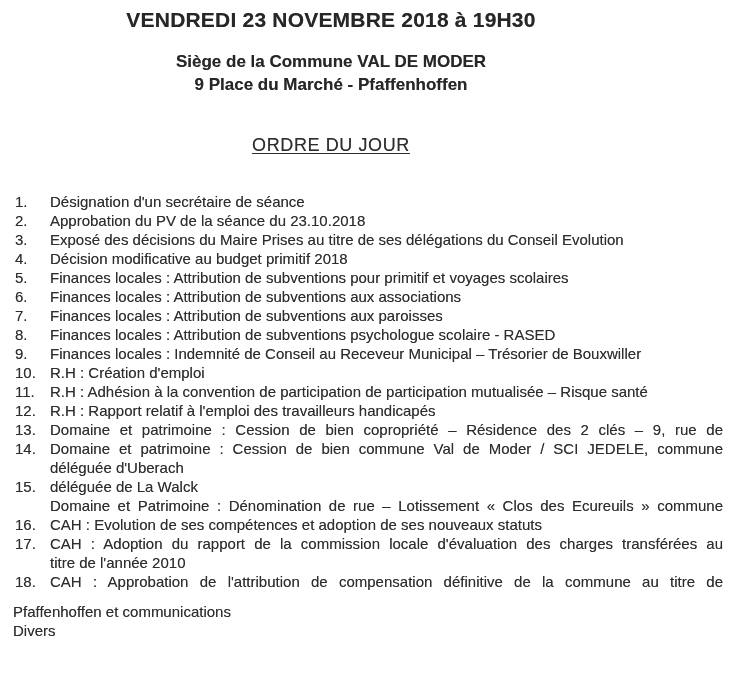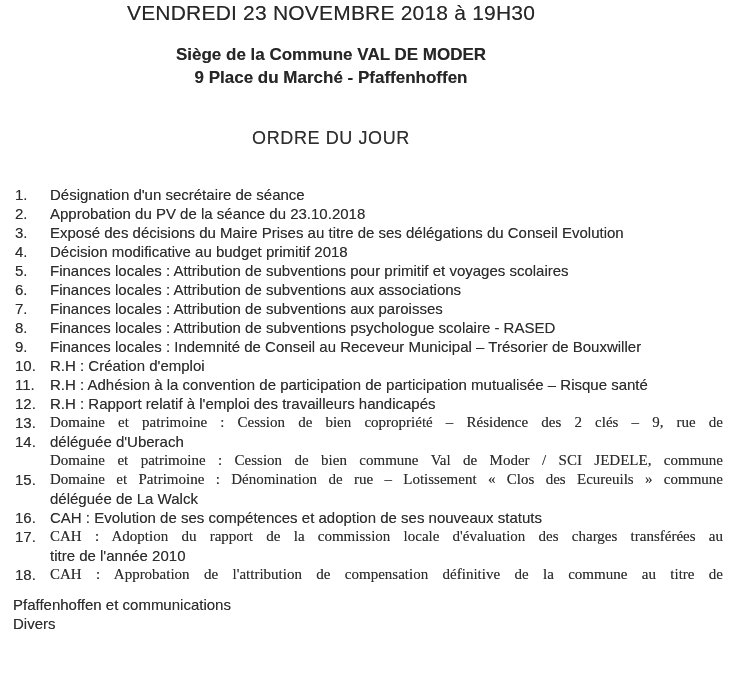--- a/index.html
+++ b/index.html
@@ -19,58 +19,59 @@
     position: relative;
     width: 750px;
     height: 675px;
   }
   
   .header {
     width: 662px;
     text-align: center;
   }
   .title {
+    padding-top: 7px;
     font-size: 21px;
-    font-weight: normal;
+    font-weight: bold;
     line-height: 25px;
     letter-spacing: 0.2px;
     color: #272727;
   }
   .venue {
     margin-top: 18px;
     font-size: 17px;
     font-weight: bold;
     line-height: 23px;
     color: #272727;
   }
   .section-heading {
     margin-top: 37px;
     font-size: 18px;
     line-height: 24px;
     letter-spacing: 0.6px;
+    text-decoration: underline;
     text-underline-offset: 2px;
   }
   .agenda {
     margin: 35px 27px 0 0;
     font-size: 15px;
     line-height: 19px;
   }
   .agenda-item {
     position: relative;
     padding-left: 50px;
   }
   .agenda-item .num {
     position: absolute;
     left: 15px;
     top: 0;
   }
   .agenda-item .line.just {
     text-align: justify;
     text-align-last: justify;
-    font-family: Liberation Serif, serif;
   }
   .footer {
     margin: 11px 0 0 13px;
     font-size: 15px;
     line-height: 19px;
   }
 </style>
 </head>
 <body>
 
@@ -160,29 +161,29 @@
       </div>
       <div class="agenda-item">
         <span class="num">13.</span>
         <div>
           <div class="line just">Domaine et patrimoine : Cession de bien copropriété – Résidence des 2 clés – 9, rue de</div>
         </div>
       </div>
       <div class="agenda-item">
         <span class="num">14.</span>
         <div>
+          <div class="line just">Domaine et patrimoine : Cession de bien commune Val de Moder / SCI JEDELE, commune</div>
           <div class="line">déléguée d'Uberach</div>
-          <div class="line just">Domaine et patrimoine : Cession de bien commune Val de Moder / SCI JEDELE, commune</div>
         </div>
       </div>
       <div class="agenda-item">
         <span class="num">15.</span>
         <div>
+          <div class="line">déléguée de La Walck</div>
           <div class="line just">Domaine et Patrimoine : Dénomination de rue – Lotissement « Clos des Ecureuils » commune</div>
-          <div class="line">déléguée de La Walck</div>
         </div>
       </div>
       <div class="agenda-item">
         <span class="num">16.</span>
         <div>
           <div class="line">CAH : Evolution de ses compétences et adoption de ses nouveaux statuts</div>
         </div>
       </div>
       <div class="agenda-item">
         <span class="num">17.</span>

